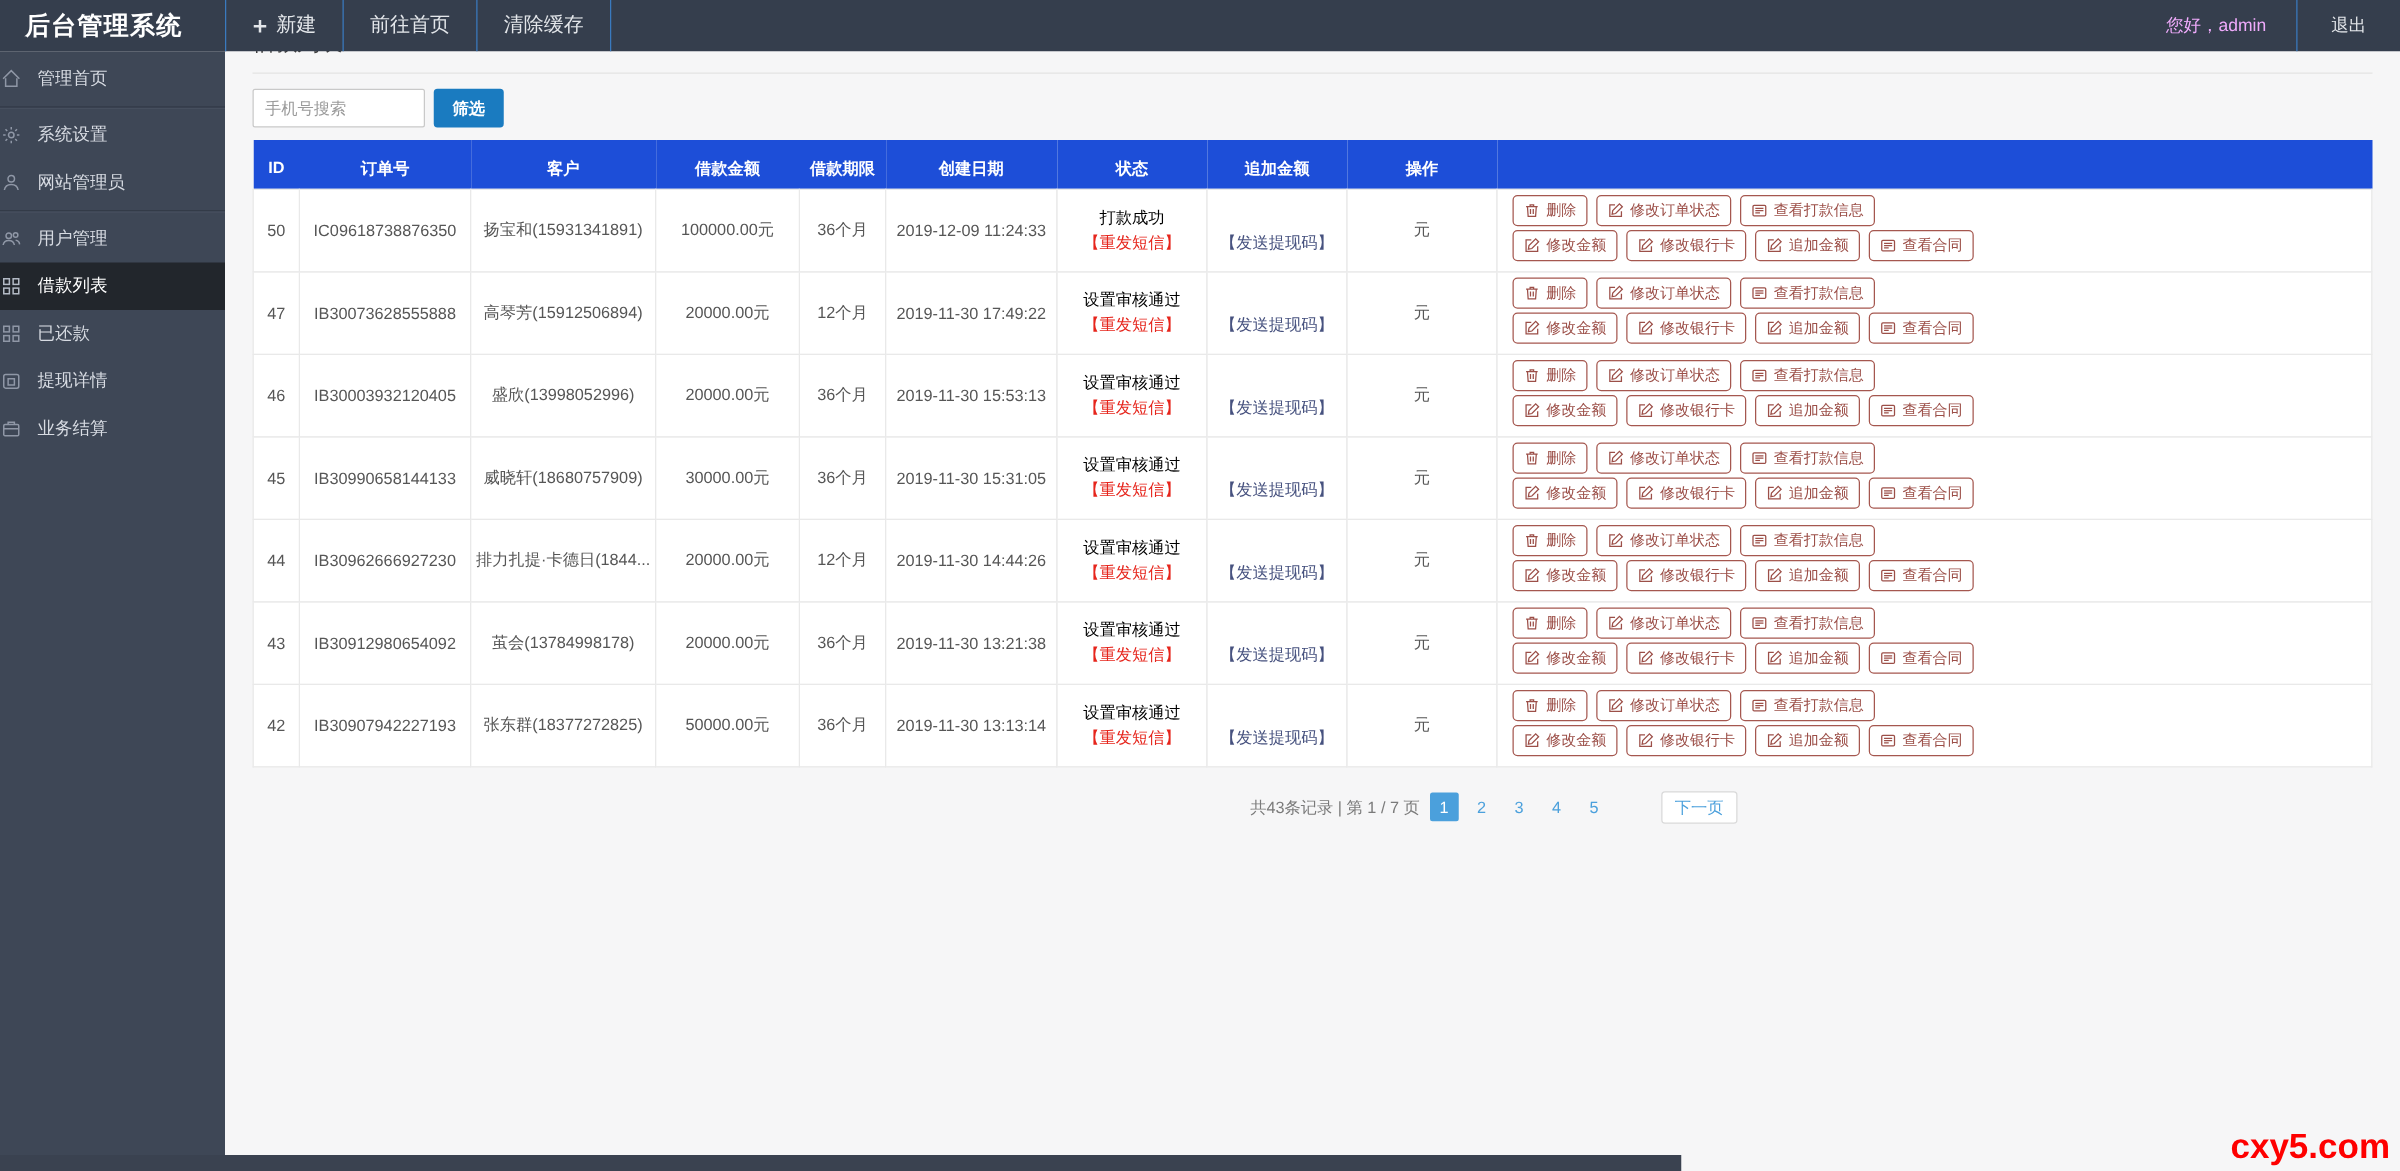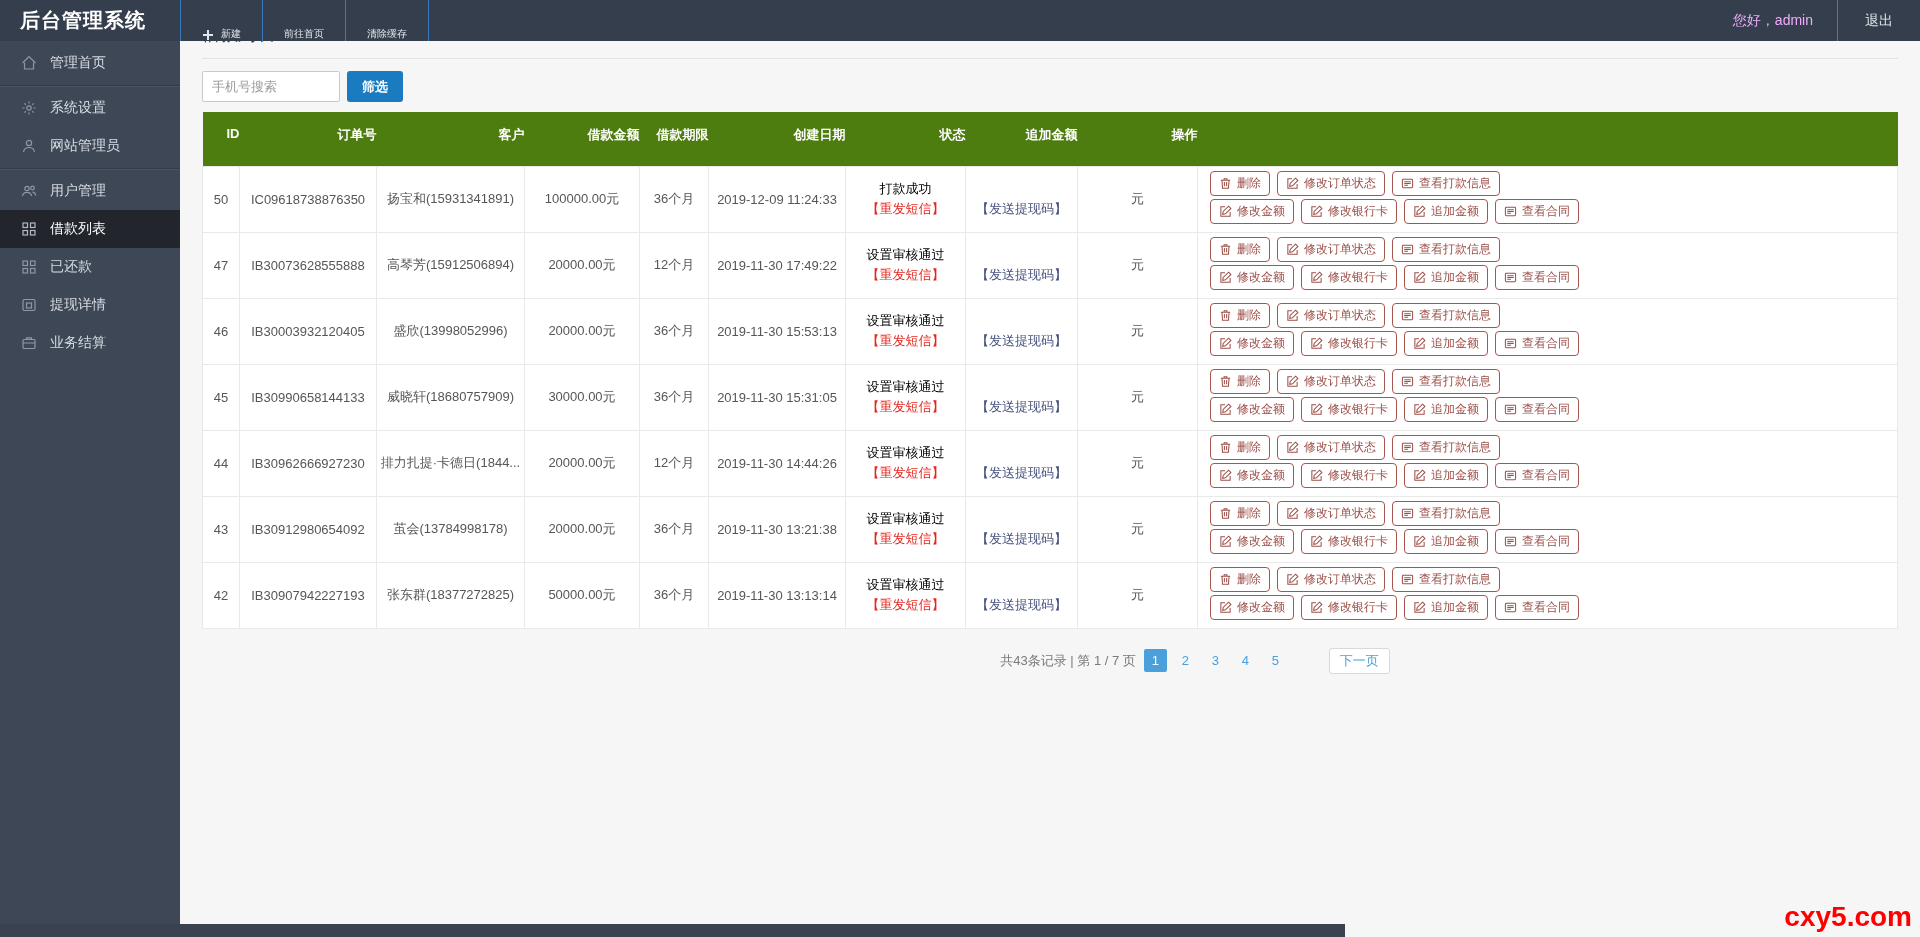--- a/index.html
+++ b/index.html
@@ -7,55 +7,55 @@
   body {
     font-family: "Liberation Sans","DejaVu Sans",sans-serif;
     background:#f6f6f7; overflow:hidden; position:relative; font-size:14px; color:#555;
   }
   
   .navbar { position:absolute; top:0; left:0; right:0; height:41px; background:#353e4d;
             display:flex; align-items:stretch; z-index:10; }
   .logo { width:180px; display:flex; align-items:center; padding-left:20px;
           font-size:20px; font-weight:bold; color:#ffffff; letter-spacing:1px; }
   .nav-left { display:flex; align-items:stretch; }
-  .nav-item { display:flex; align-items:flex-end; gap:7px; padding:0 21px; font-size:10px;
+  .nav-item { display:flex; align-items:center; gap:7px; padding:0 21px; font-size:16px;
               color:#e3e6ea; border-left:1px solid #3a7abf; cursor:pointer; }
   .nav-left .nav-item:last-child { border-right:1px solid #3a7abf; }
   .nav-item .icon { display:flex; color:#e3e6ea; }
   .nav-right { margin-left:auto; display:flex; align-items:stretch; }
   .greeting { display:flex; align-items:center; padding:0 24px; color:#f0abfc; }
   .logout { display:flex; align-items:center; padding:0 27px; border-left:1px solid #3a7abf;
             color:#e3e6ea; cursor:pointer; }
   
   .sidebar { position:absolute; top:41px; left:0; bottom:0; width:180px; background:#3e4756; }
   .side-group { padding:3px 0; }
   .side-group + .side-group { border-top:1px solid #333b48; box-shadow: inset 0 1px 0 #4a5362; }
-  .side-item { height:38px; display:flex; align-items:center; gap:13px; padding-left:20px;
+  .side-item { height:38px; display:flex; align-items:center; gap:13px; 
                font-size:14px; color:#d7dbe2; cursor:pointer; }
   .side-item .icon { color:#8f97a6; display:flex; width:17px; justify-content:center; }
   .side-item.active { background:#22262c; color:#fff; }
   .side-item.active .icon { color:#b3bac5; }
   
   .content { margin-left:180px; padding:22px 22px 0; }
   .page-title { font-size:18px; font-weight:400; color:#3c3c3c; padding-bottom:12px;
                 border-bottom:1px solid #e3e3e3; }
   .filter-row { margin:12px 0 10px; display:flex; gap:7px; }
   .search-input { width:138px; height:31px; border:1px solid #c9c9c9; border-radius:2px;
                   padding:0 9px; font-size:13px; color:#333; background:#fff; outline:none;
                   font-family:inherit; }
   .search-input::placeholder { color:#9a9a9a; }
   .btn-filter { height:31px; padding:0 15px; background:#1a7bc0; color:#fff; border:none;
                 border-radius:3px; font-size:13px; font-weight:bold; cursor:pointer;
                 font-family:inherit;text-align:right; }
   
   .data-table { width:100%; border-collapse:collapse; table-layout:fixed; }
   .col1{width:37px}.col2{width:137px}.col3{width:148px}.col4{width:115px}.col5{width:69px}
   .col6{width:137px}.col7{width:120px}.col8{width:112px}.col9{width:120px}.col10{width:auto}
-  .data-table th { background:#4d7c0f; color:#fff; font-size:13px; font-weight:bold;
-                   text-align:right; vertical-align:top; padding-top:14px; height:54px; }
+  .data-table th { background:#1d4ed8; color:#fff; font-size:13px; font-weight:bold;
+                   text-align:center; vertical-align:top; padding-top:14px; height:39px; }
   .data-table td { border:1px solid #e9e9e9; background:#fff; height:66px; text-align:center;
                    vertical-align:middle; font-size:13px; color:#565656; overflow:hidden;
                    white-space:nowrap; }
   .cell-actions { text-align:left; padding:1px 6px 5px 12px; }
   .btn-line { display:flex; gap:7px; margin:3px 0; }
   .action-btn { display:inline-flex; align-items:center; gap:5px; background:#fff;
                 border:1px solid #a5574f; color:#9c4f48; border-radius:4px; padding:3px 8px;
                 font-size:12px; font-family:inherit; cursor:pointer; white-space:nowrap; }
   .action-btn .icon { display:flex; }
   .status-text { color:#000000; line-height:20px; }

